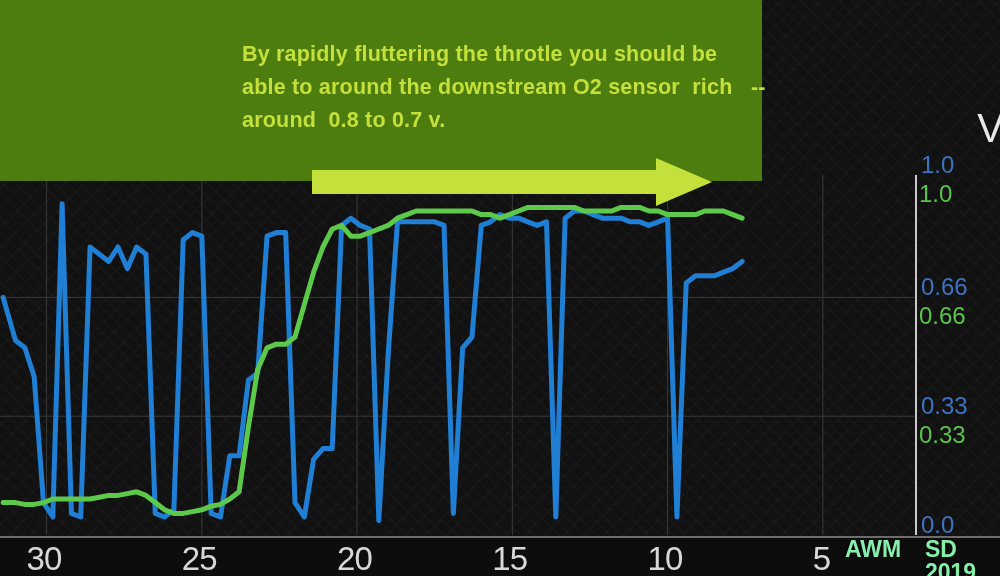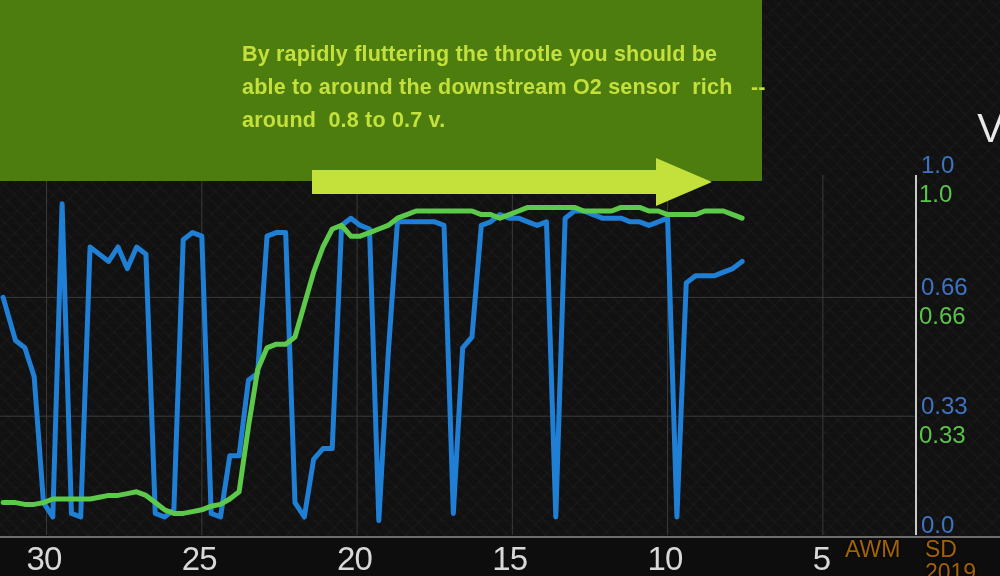--- a/index.html
+++ b/index.html
@@ -63,22 +63,22 @@
   }
 
   
   .yaxis-rule{
     position:absolute; left:915px; top:175px; width:2px; height:360px;
     background:#c9c9c9;
   }
 
   
   .wm{
-    position:absolute; color:#a16207; font-size:23px; line-height:23px;
-    font-weight:400; text-shadow:0 0 3px #000;
+    position:absolute; color:#86efac; font-size:23px; line-height:23px;
+    font-weight:700; text-shadow:0 0 3px #000;
   }
 
   
   #note{
     position:absolute; left:0; top:0; width:762px; height:181px;
     background:#4d7c0f;
   }
   #note-text{
     position:absolute; left:242px; top:38px; width:510px;
     color:#c3e13a; font-size:21.5px; font-weight:700; line-height:33px;

